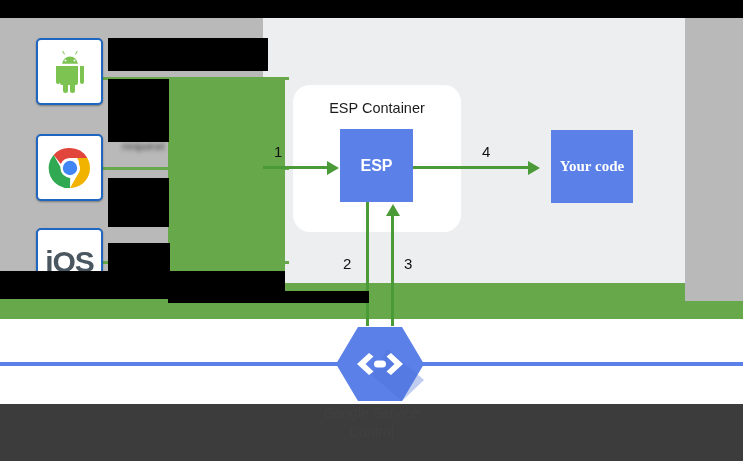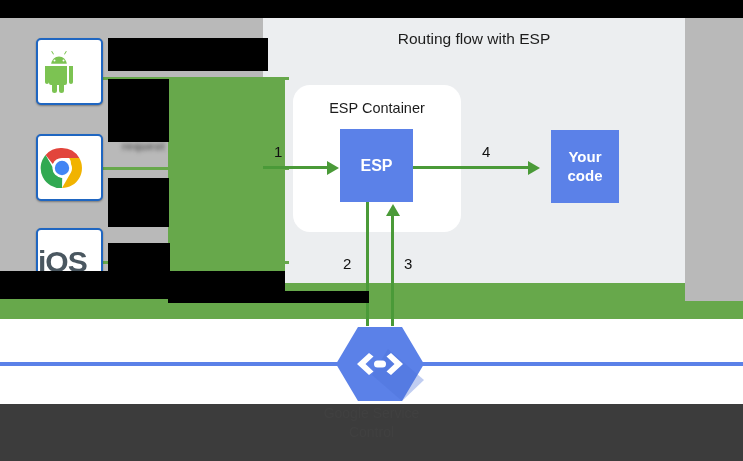--- a/index.html
+++ b/index.html
@@ -24,21 +24,21 @@
 
   
   #green-block{left:168px;top:78px;width:117px;height:213px;background:#67a84b;}
 
   
   .green-stub{background:#67a84b;height:3px;position:absolute;}
 
   
   .device-tile{position:absolute;width:67px;height:67px;background:#ffffff;
     border:2px solid #1f66c1;border-radius:5px;box-sizing:border-box;
-    display:flex;align-items:center;
+    display:flex;align-items:center;justify-content:center;
     box-shadow:0 1px 2px rgba(0,0,0,.35);}
   #tile-android{left:36px;top:38px;}
   #tile-chrome {left:36px;top:134px;}
   #tile-ios    {left:36px;top:228px;}
   .ios-text{font-weight:bold;font-size:30px;color:#4a5760;letter-spacing:-1px;
             font-family:"Liberation Sans",sans-serif;}
 
   
   #fig-title{position:absolute;left:263px;top:30px;width:422px;text-align:center;
              font-size:15.5px;color:#1c1c1c;}
@@ -46,21 +46,21 @@
   .sub-container{position:absolute;background:#ffffff;}
   #esp-container {left:293px;top:85px;width:168px;height:147px;border-radius:17px;}
   #your-container{left:508px;top:85px;width:168px;height:147px;}
 
   .sub-title{position:absolute;width:100%;text-align:center;top:15px;
              font-size:14.5px;color:#1c1c1c;}
 
   .blue-box{position:absolute;background:#5b81e8;display:flex;align-items:center;
             justify-content:center;text-align:center;color:#fff;font-weight:bold;}
   #esp-box {left:340px;top:129px;width:73px;height:73px;font-size:16px;text-align:center;}
-  #code-box{left:551px;top:130px;width:68px;height:73px;font-size:15px;line-height:1.25;}
+  #code-box{left:551px;top:130px;width:82px;height:73px;font-size:15px;line-height:1.25;font-family:Liberation Serif, serif;}
 
   
   .ln-h{position:absolute;height:3px;background:#4a9a38;}
   .ln-v{position:absolute;width:3px;background:#4a9a38;}
   .ah-right{position:absolute;width:0;height:0;border-top:7px solid transparent;
             border-bottom:7px solid transparent;border-left:12px solid #4a9a38;}
   .ah-up{position:absolute;width:0;height:0;border-left:7px solid transparent;
          border-right:7px solid transparent;border-bottom:12px solid #4a9a38;}
 
   .step-num{position:absolute;font-size:15px;color:#111;}
@@ -126,21 +126,20 @@
       <path d="M24 44A20 20 0 0 1 7.6 10.9L16.2 26A10 10 0 0 0 24 34h.2L24 44z" fill="#31a952"></path>
       <circle cx="24" cy="24" r="9.6" fill="#ffffff"></circle>
       <circle cx="24" cy="24" r="7.2" fill="#4285f4"></circle>
     </svg>
   </div>
 
   <div class="device-tile" id="tile-ios">
     <span class="ios-text">iOS</span>
   </div>
 
-  <div id="fig-title">Routing flow with ESP</div>
 
   <div class="sub-container" id="esp-container">
     <div class="sub-title">ESP Container</div>
   </div>
   <div class="blue-box" id="esp-box">ESP</div>
 
   <div class="blue-box" id="code-box">Your code</div>
 
   <div class="ln-h" style="left:263px;top:166px;width:66px;"></div>
   <div class="ah-right" style="left:327px;top:161px;"></div>

